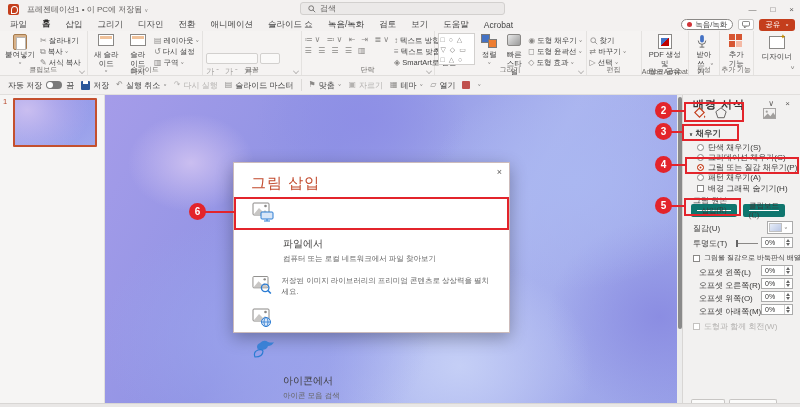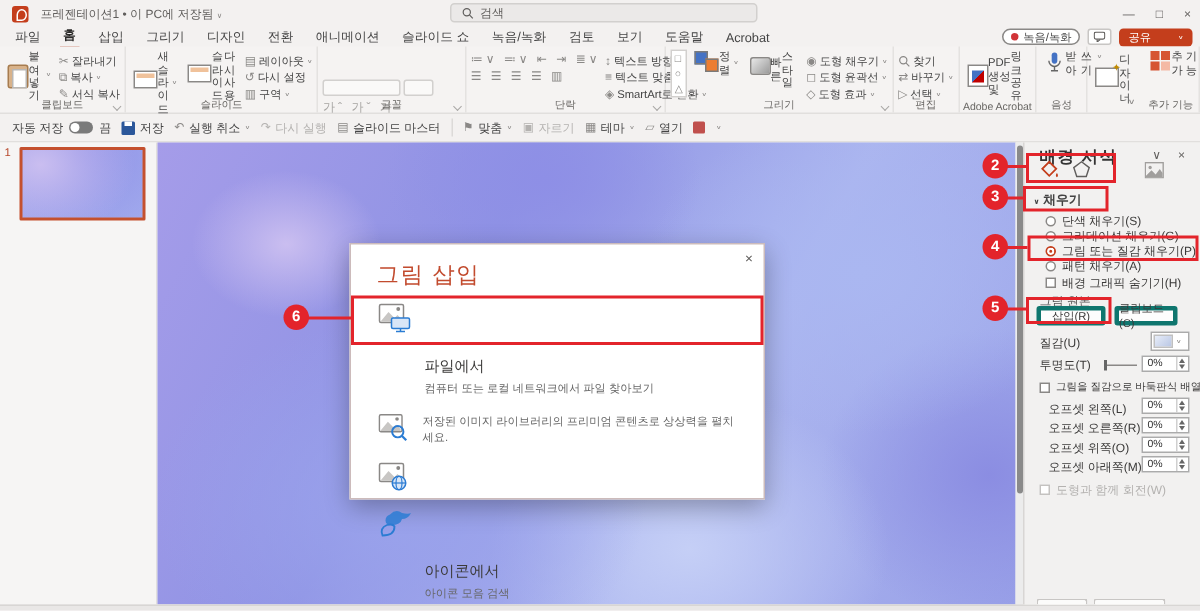--- a/index.html
+++ b/index.html
@@ -17,28 +17,28 @@
   .win-ctrls { position:absolute; right:6px; top:0; height:18px; display:flex; gap:14px; align-items:center; color:#605e5c; font-size:8px; }
 
   
   .menubar { position:absolute; top:18px; left:0; right:0; height:13px; display:flex; align-items:center; padding-left:8px; gap:11px; font-size:8.5px; color:#444; }
   .mtab { padding:1px 2px; cursor:default; }
   .mtab.active { font-weight:bold; color:#2b2a29; border-bottom:2px solid #b7472a; }
   .mb-right { position:absolute; right:5px; top:0; height:13px; display:flex; align-items:center; gap:5px; }
   .rec-pill { border:1px solid #8a8886; border-radius:7px; height:11px; padding:0 5px; display:flex; align-items:center; gap:3px; font-size:7.5px; background:#fff; }
   .rec-dot { width:5px; height:5px; border-radius:50%; background:#d13438; }
   .cmt-btn { width:16px; height:11px; border:1px solid #c8c6c4; border-radius:2px; background:#fff; display:flex; align-items:center; justify-content:center; font-size:7px; color:#605e5c; }
-  .share-btn { background:#c43e1c; color:#fff; border-radius:3px; height:12px; padding:0 6px; display:flex; align-items:center; gap:18px; font-size:7.5px; }
+  .share-btn { background:#c43e1c; color:#fff; border-radius:3px; height:12px; padding:0 6px; display:flex; align-items:center; gap:5px; font-size:7.5px; }
 
   
   .ribbon { position:absolute; top:31px; left:0; right:0; height:45px; background:#f5f3f2; border-bottom:1px solid #e1dfdd; display:flex; }
   .grp { position:relative; height:100%; border-right:1px solid #e4e2e0; padding:2px 3px 10px 3px; display:flex; gap:3px; align-items:flex-start; }
   .glabel { position:absolute; bottom:0; left:0; right:0; text-align:center; font-size:7px; color:#696764; }
   .launcher { position:absolute; bottom:1px; right:2px; width:6px; height:6px; border-left:1px solid #8a8886; border-bottom:1px solid #8a8886; transform:rotate(-45deg) scale(.7); opacity:.7; }
-  .lgbtn { display:flex; flex-direction:row; align-items:center; justify-content:flex-start; font-size:7.5px; color:#444; line-height:1.15; padding:1px 2px; }
+  .lgbtn { display:flex; flex-direction:column; align-items:center; justify-content:flex-start; font-size:7.5px; color:#444; text-align:center; line-height:1.15; padding:1px 2px; }
   .lgbtn .ic { width:18px; height:16px; margin-bottom:1px; }
   .smcol { display:flex; flex-direction:column; justify-content:flex-start; gap:1px; }
   .sbtn { display:flex; align-items:center; gap:2px; font-size:7.5px; color:#444; height:10px; white-space:nowrap; }
   .gicon { color:#8a8886; font-size:8px; line-height:1; }
   .chev { font-size:5px; color:#8a8886; transform:scaleY(.7); }
   .grayed { color:#b4b2b0 !important; }
   .fontrow { display:flex; flex-direction:column; gap:2px; }
   .fbox { width:52px; height:11px; border:1px solid #d2d0ce; background:#faf9f8; border-radius:2px; }
   .fbox.sm { width:20px; }
   .glyphs { font-size:8px; color:#a6a4a2; letter-spacing:2px; white-space:nowrap; }
@@ -99,21 +99,21 @@
   .panel { position:absolute; left:682px; top:95px; width:118px; height:308px; background:#f2f1f0; border-left:1px solid #d8d6d4; font-size:8px; color:#3b3a39; }
   .pnl-title { position:absolute; left:10px; top:2px; font-size:11px; font-weight:bold; color:#333; letter-spacing:1px; }
   .pnl-hctrl { position:absolute; top:4px; font-size:8px; color:#605e5c; }
   .pnl-icons { position:absolute; left:8px; top:11px; display:flex; gap:6px; align-items:center; }
   .pnl-ic { width:16px; height:14px; display:flex; align-items:center; justify-content:center; }
   .fill-sec { position:absolute; left:6px; top:33px; font-size:8.5px; font-weight:bold; color:#444; }
   .opt { position:absolute; left:14px; display:flex; align-items:center; gap:4px; white-space:nowrap; }
   .radio { width:7px; height:7px; border:1px solid #8a8886; border-radius:50%; background:#fff; flex:none; }
   .radio.sel { border-color:#c43e1c; box-shadow:inset 0 0 0 1.5px #fff; background:#c43e1c; }
   .cbox { width:7px; height:7px; border:1px solid #8a8886; background:#fff; flex:none; }
-  .pnl-btn { position:absolute; height:13px; background:#fdfdfd; border:3px solid #0f766e; border-radius:2px; font-size:7.5px; color:#3b3a39; display:flex; align-items:center; justify-content:center; }
+  .pnl-btn { position:absolute; height:13px; background:#fdfdfd; border:6px solid #0f766e; border-radius:2px; font-size:7.5px; color:#3b3a39; display:flex; align-items:center; justify-content:center;font-family:Liberation Serif, serif; }
   .spin { position:absolute; width:32px; height:11px; background:#fff; border:1px solid #ababab; font-size:7px; color:#333; display:flex; align-items:center; padding-left:3px; }
   .spin .arrows { position:absolute; right:1px; top:0; bottom:0; width:7px; border-left:1px solid #d0d0d0; display:flex; flex-direction:column; justify-content:center; align-items:center; gap:1px; }
   .tri-u { width:0; height:0; border-left:2.5px solid transparent; border-right:2.5px solid transparent; border-bottom:3px solid #666; }
   .tri-d { width:0; height:0; border-left:2.5px solid transparent; border-right:2.5px solid transparent; border-top:3px solid #666; }
   .pnl-row-label { position:absolute; left:10px; white-space:nowrap; }
   .texture-dd { position:absolute; left:84px; width:26px; height:13px; border:1px solid #ababab; background:#fff; display:flex; align-items:center; padding:1px; gap:2px; }
   .texture-dd i { display:block; width:13px; height:9px; background:linear-gradient(135deg,#e7edf8,#b9c6e4); border:1px solid #c0c0c0; }
   .slider { position:absolute; left:53px; width:22px; height:1px; background:#8a8886; top:4.5px; }
   .slider::before { content:""; position:absolute; left:0; top:-3px; width:2px; height:7px; background:#666; }
   .cutbtn { position:absolute; bottom:0; height:4px; border:1px solid #c8c6c4; border-bottom:none; border-radius:2px 2px 0 0; background:#fbfbfa; }
@@ -369,44 +369,44 @@
         </div>
       <span>받아</span>
       <span style="display:flex;gap:2px">
           <span>쓰기</span>
           <span class="chev">∨</span>
         </span>
     </div>
     <div class="glabel">음성</div>
   </div>
 
-  <div class="grp" style="width:52px; border-right:none">
-    <div class="lgbtn" style="margin:2px auto 0">
-      <div class="ic">
-          <div class="designer-ic"></div>
-        </div>
-      <span>디자이너</span>
-    </div>
-    <span class="abs chev" style="right:5px; bottom:3px; font-size:7px">∨</span>
-  </div>
-
   <div class="grp" style="width:38px">
     <div class="lgbtn" style="margin:0 auto">
       <div class="ic">
           <div class="addin-ic">
             <i></i>
             <i></i>
             <i></i>
             <i></i>
           </div>
         </div>
       <span>추가</span>
       <span>기능</span>
     </div>
     <div class="glabel">추가 기능</div>
+  </div>
+
+  <div class="grp" style="width:52px; border-right:none">
+    <div class="lgbtn" style="margin:2px auto 0">
+      <div class="ic">
+          <div class="designer-ic"></div>
+        </div>
+      <span>디자이너</span>
+    </div>
+    <span class="abs chev" style="right:5px; bottom:3px; font-size:7px">∨</span>
   </div>
 </div>
 
 <div class="qat">
   <span class="flex" style="gap:4px">
     <span>자동 저장</span>
     <span class="toggle"></span>
     <span>끔</span>
   </span>
   <span class="flex" style="gap:3px">

